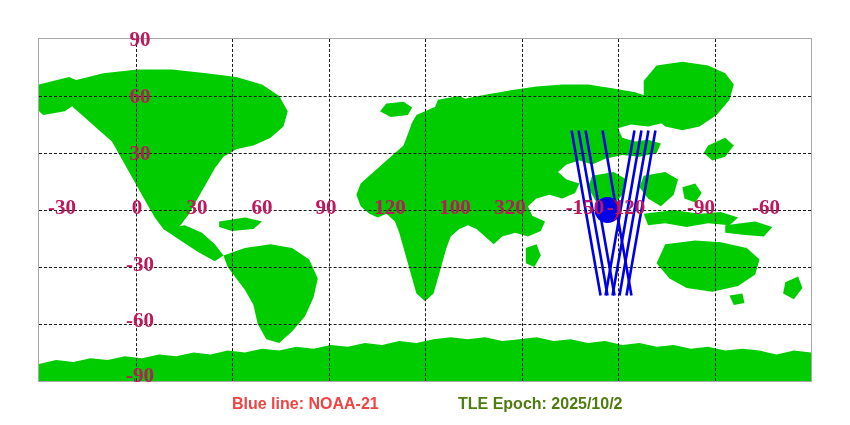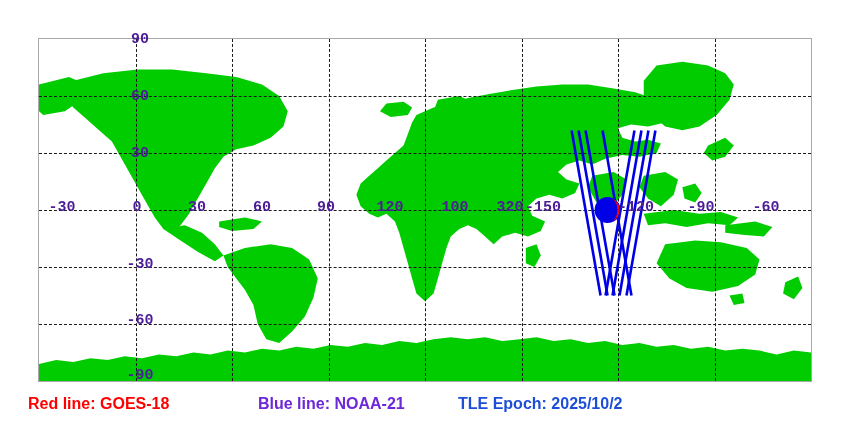--- a/index.html
+++ b/index.html
@@ -51,24 +51,24 @@
   .grid-h {
     left: 0;
     right: 0;
     height: 0;
     border-top: 1px dashed #1a1a1a;
   }
 
   
   .tick-label {
     position: absolute;
-    font-family: Liberation Mono, monospace;
-    font-size: 15px;
+    font-family: Liberation Serif, serif;
+    font-size: 21px;
     font-weight: bold;
-    color: #4c1d95;
+    color: #be185d;
     white-space: nowrap;
     line-height: 1;
   }
   .lon-label { transform: translate(-50%, -50%); }
   .lat-label { transform: translate(-50%, -50%); }
 
   
   #sat-overlay {
     position: absolute;
     left: 0; top: 0;
@@ -86,22 +86,22 @@
   }
   .legend-item {
     position: absolute;
     font-family: "Liberation Sans", sans-serif;
     font-size: 16px;
     font-weight: bold;
     white-space: nowrap;
     line-height: 1;
   }
   #legend-red  { left: 28px;  top: 4px; color: #ff0000; }
-  #legend-blue { left: 258px; top: 4px; color: #6d28d9; }
-  #legend-tle  { left: 458px; top: 4px; color: #1d4ed8; }
+  #legend-blue { left: 232px; top: 4px; color: #ef4444; }
+  #legend-tle  { left: 458px; top: 4px; color: #4d7c0f; }
 </style>
 </head>
 <body>
 
 <div id="map-panel">
 
   <svg id="map-svg" viewBox="0 0 360 180" preserveAspectRatio="none">
     <g fill="#00cc00" stroke="none">
 
       <path d="M0,180 L360,180 L360,165 L352,164 L344,166 L336,164 L328,163 L320,164 L312,162
@@ -209,30 +209,29 @@
 <div id="tick-layer">
 
   <span class="tick-label lon-label" style="left:62px;  top:207px;">-30</span>
   <span class="tick-label lon-label" style="left:137px; top:207px;">0</span>
   <span class="tick-label lon-label" style="left:197px; top:207px;">30</span>
   <span class="tick-label lon-label" style="left:262px; top:207px;">60</span>
   <span class="tick-label lon-label" style="left:326px; top:207px;">90</span>
   <span class="tick-label lon-label" style="left:390px; top:207px;">120</span>
   <span class="tick-label lon-label" style="left:455px; top:207px;">100</span>
   <span class="tick-label lon-label" style="left:510px; top:207px;">320</span>
-  <span class="tick-label lon-label" style="left:543px; top:207px;">-150</span>
-  <span class="tick-label lon-label" style="left:636px; top:207px;">-120</span>
+  <span class="tick-label lon-label" style="left:585px; top:207px;">-150</span>
+  <span class="tick-label lon-label" style="left:612px; top:207px;padding-left:28px;">-120</span>
   <span class="tick-label lon-label" style="left:701px; top:207px;">-90</span>
   <span class="tick-label lon-label" style="left:766px; top:207px;">-60</span>
 
   <span class="tick-label lat-label" style="left:140px; top:39px;">90</span>
   <span class="tick-label lat-label" style="left:140px; top:96px;">60</span>
   <span class="tick-label lat-label" style="left:140px; top:153px;">30</span>
   <span class="tick-label lat-label" style="left:140px; top:264px;">-30</span>
   <span class="tick-label lat-label" style="left:140px; top:320px;">-60</span>
   <span class="tick-label lat-label" style="left:140px; top:375px;">-90</span>
 </div>
 
 <div id="legend">
-  <span class="legend-item" id="legend-red">Red line: GOES-18</span>
   <span class="legend-item" id="legend-blue">Blue line: NOAA-21</span>
   <span class="legend-item" id="legend-tle">TLE Epoch: 2025/10/2</span>
 </div>
 
 </body></html>

